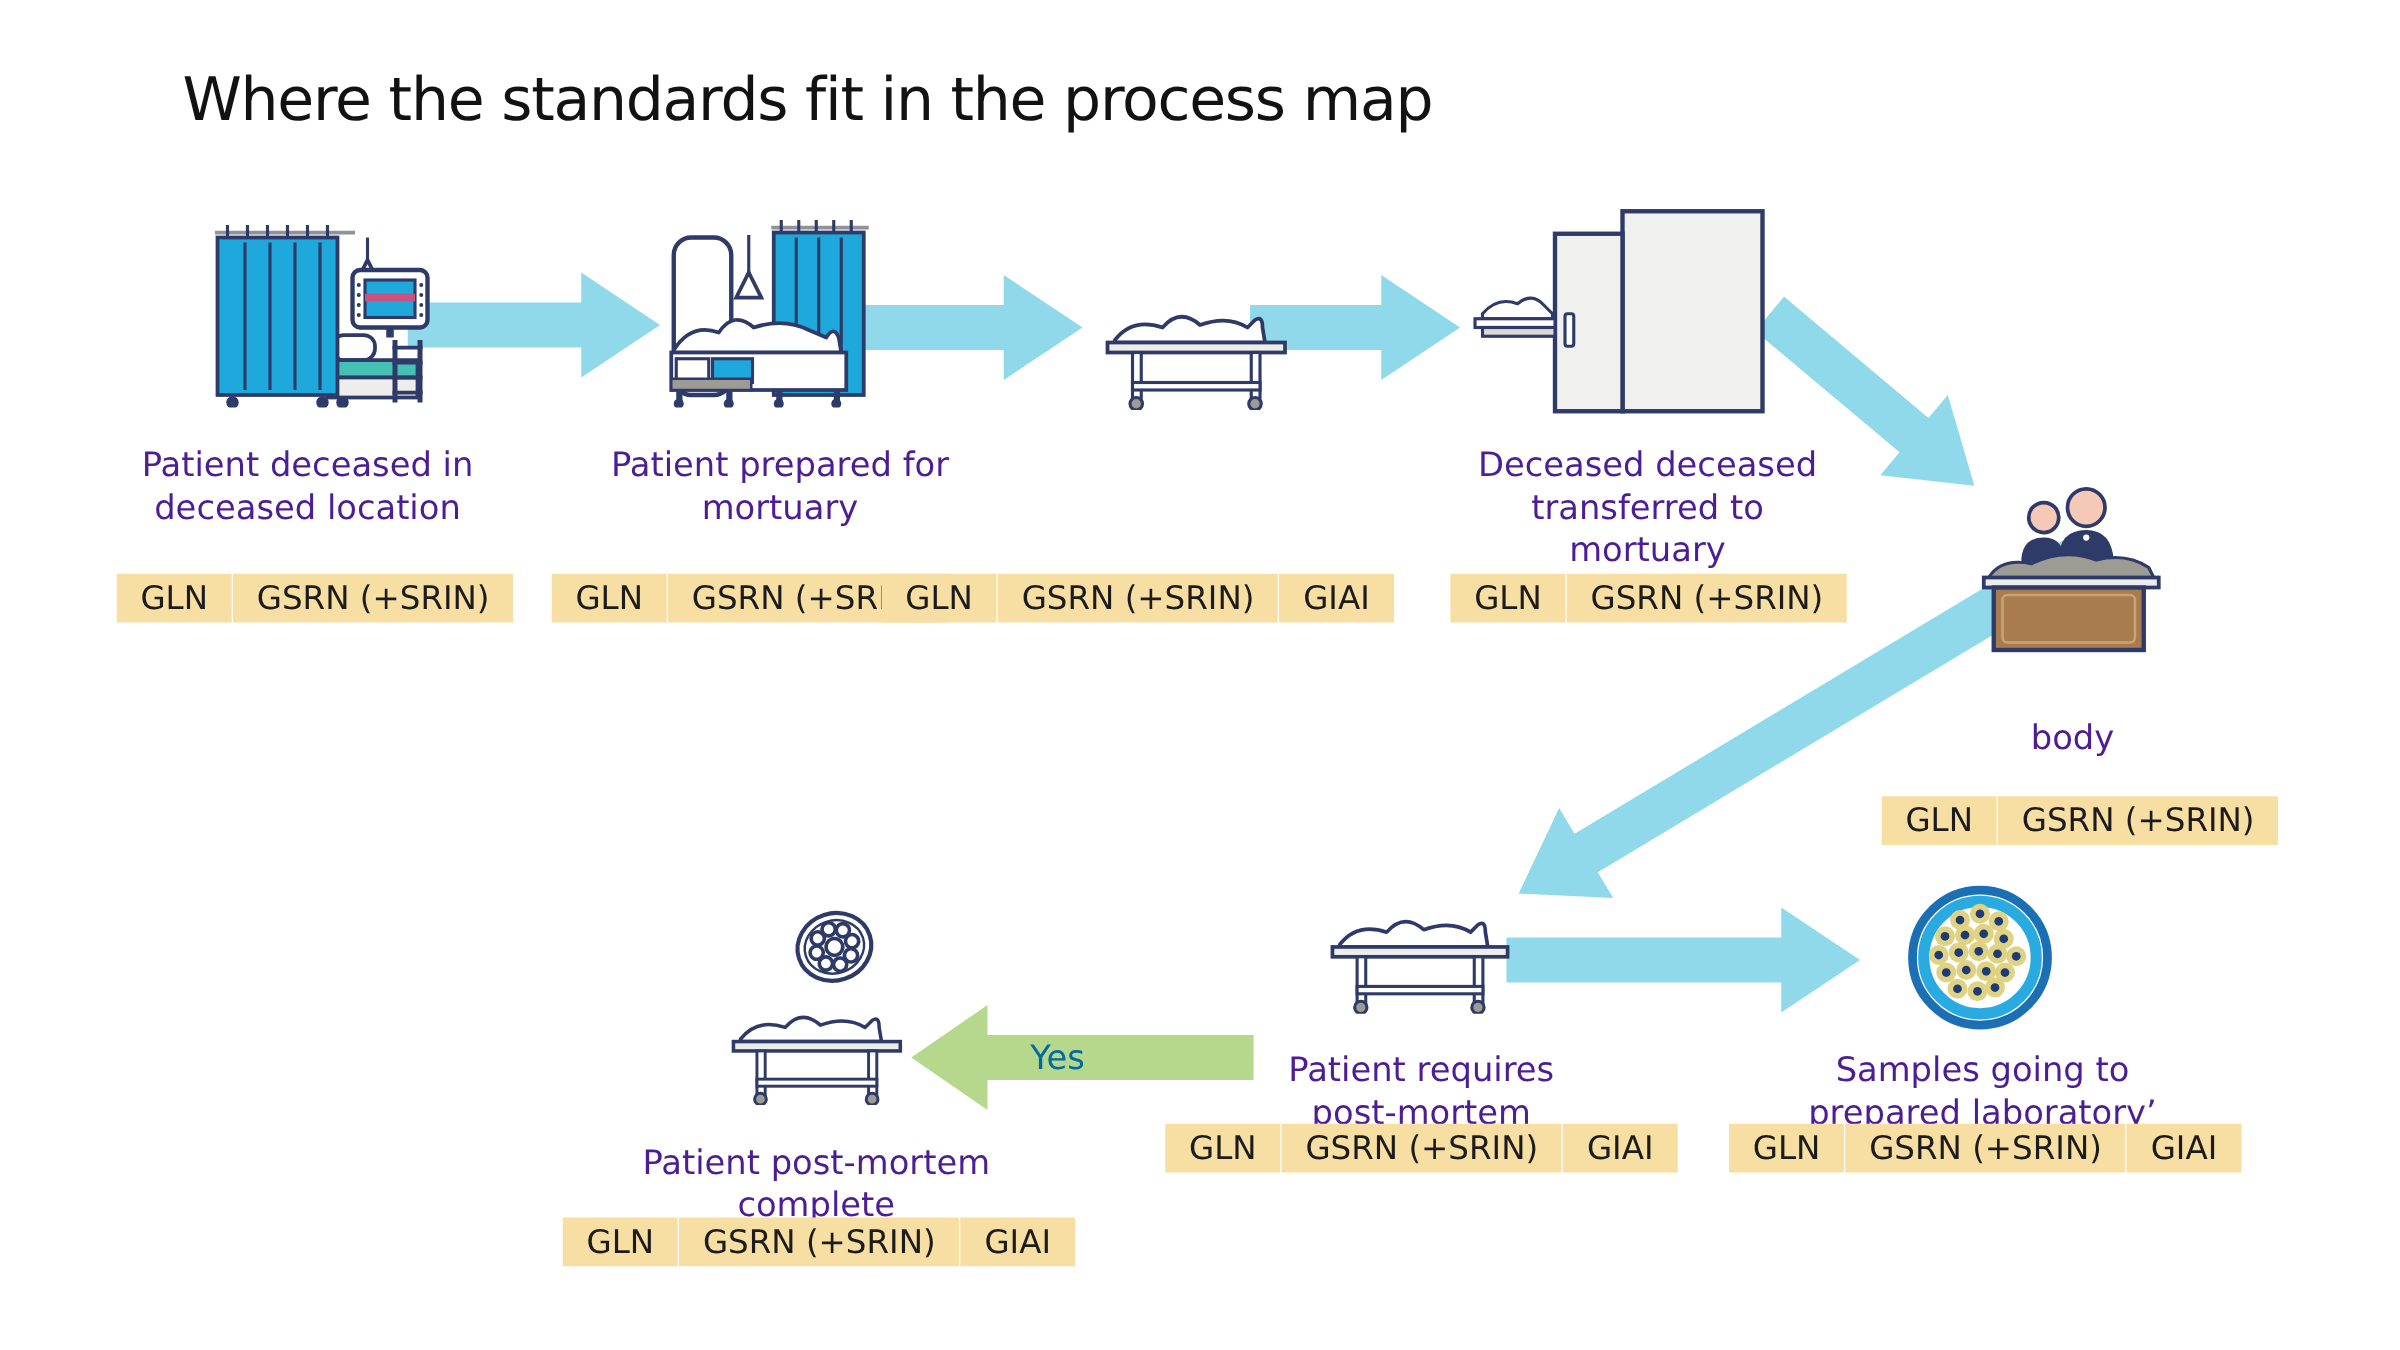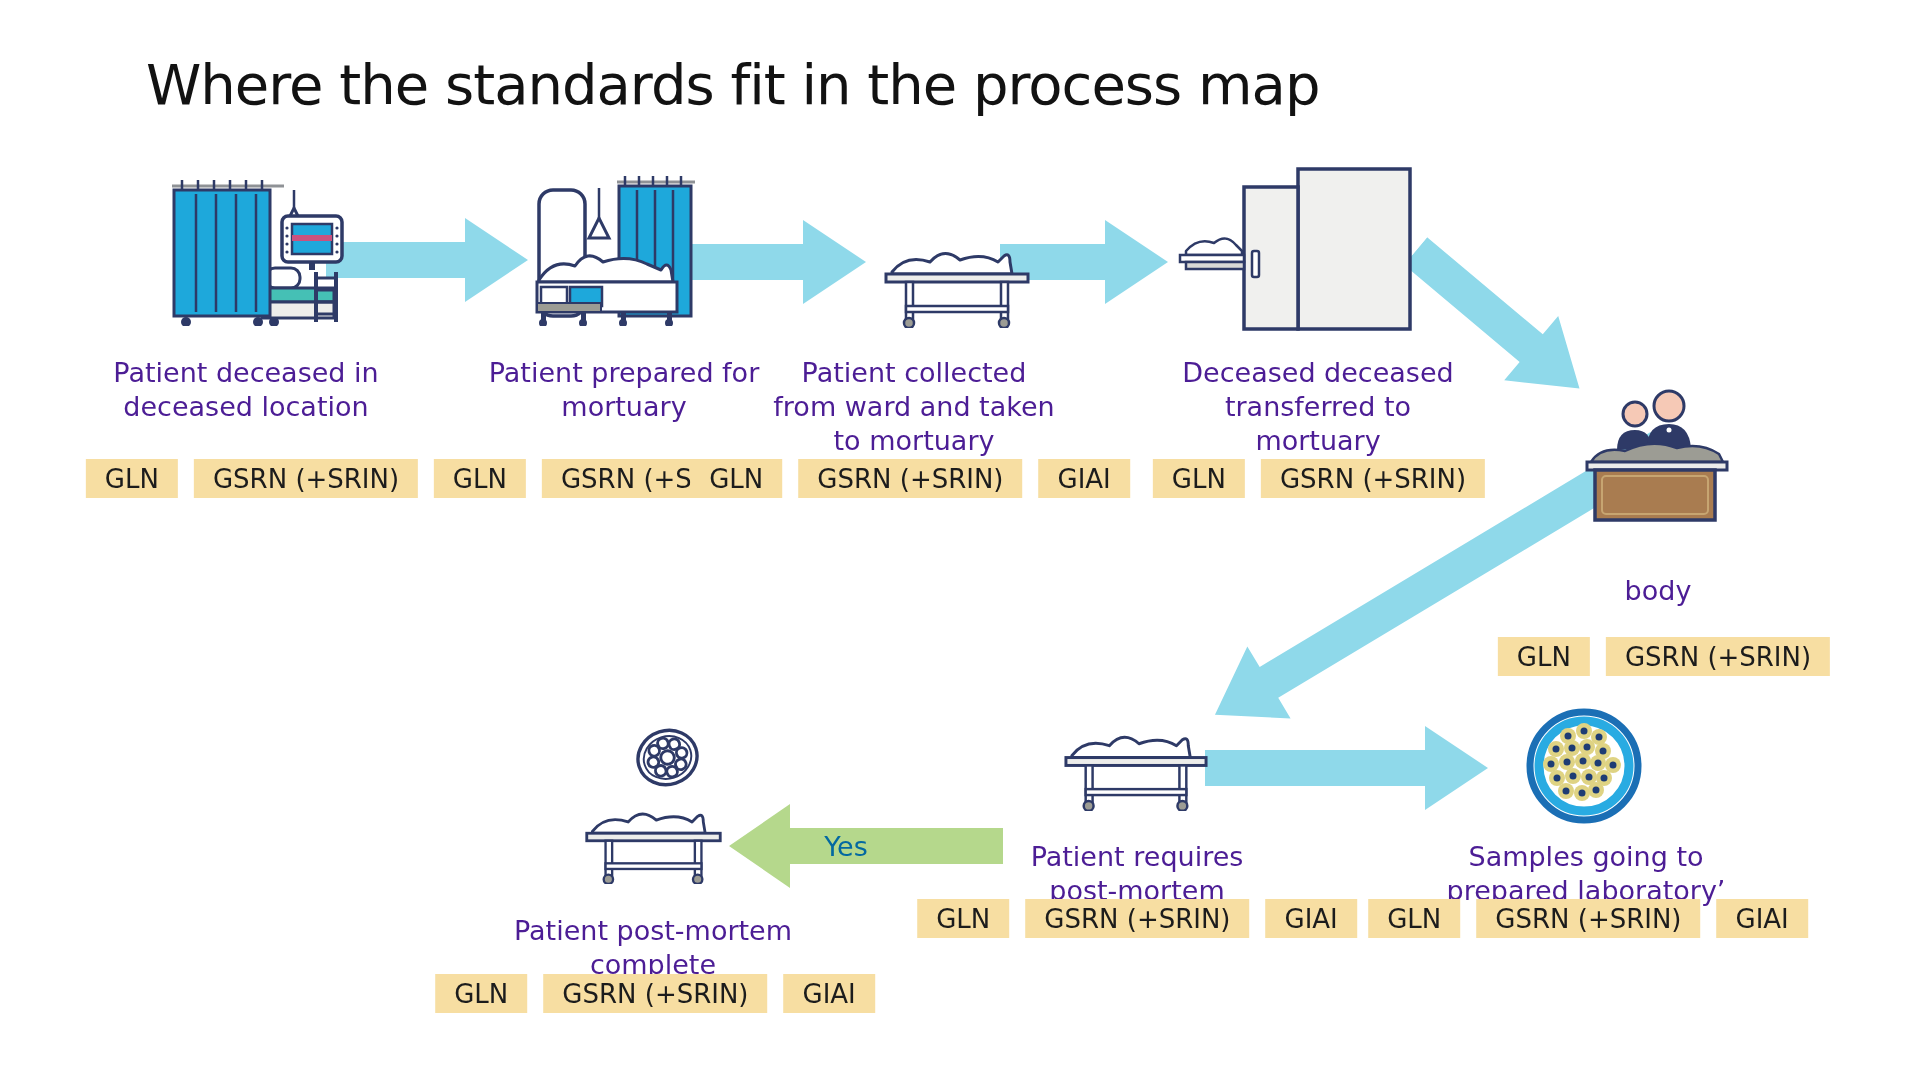--- a/index.html
+++ b/index.html
@@ -1,29 +1,29 @@
 <!DOCTYPE html>
 <html><head>
 <meta charset="utf-8">
 <style>
   html,body{margin:0;padding:0;background:#ffffff;}
   #canvas{
     position:relative;width:1920px;height:1080px;background:#ffffff;overflow:hidden;
     font-family:"DejaVu Sans","Liberation Sans",sans-serif;color:#1a1a1a;
   }
   .title{
-    position:absolute;left:146px;top:52px;font-size:56px;letter-spacing:-1px;
+    position:absolute;left:146px;top:52px;font-size:48px;letter-spacing:-1px;
     color:#121212;white-space:nowrap;z-index:3;
   }
   .caption{
     position:absolute;transform:translateX(-50%);text-align:center;
     font-size:27px;line-height:34px;white-space:nowrap;z-index:3;color:#4c1d95;
   }
   .badges{
-    position:absolute;transform:translateX(-50%);display:flex;gap:16px;z-index:3;justify-content:center;
+    position:absolute;transform:translateX(-50%);display:flex;gap:1px;z-index:3;justify-content:center;
   }
   .badge{
     background:#F7DEA2;height:39px;display:flex;align-items:center;justify-content:center;
     padding:0 19px;font-size:26px;color:#1c1c1c;white-space:nowrap;
   }
   .arrow{position:absolute;z-index:1;transform-origin:center;}
   .icon{position:absolute;z-index:2;}
   .yes-label{
     position:absolute;z-index:3;font-size:27px;color:#0369a1;
     transform:translateX(-50%);white-space:nowrap;
@@ -275,25 +275,20 @@
   </div>
 
   <div class="caption" style="left:246px;top:356px">
     <div>Patient deceased in</div>
     <div>deceased location</div>
   </div>
   <div class="caption" style="left:624px;top:356px">
     <div>Patient prepared for</div>
     <div>mortuary</div>
   </div>
-  <div class="caption" style="left:914px;top:356px">
-    <div>Patient collected</div>
-    <div>from ward and taken</div>
-    <div>to mortuary</div>
-  </div>
   <div class="caption" style="left:1318px;top:356px">
     <div>Deceased deceased</div>
     <div>transferred to</div>
     <div>mortuary</div>
   </div>
   <div class="caption" style="left:1658px;top:574px">
     <div>body</div>
   </div>
   <div class="caption" style="left:1137px;top:840px">
     <div>Patient requires</div>

